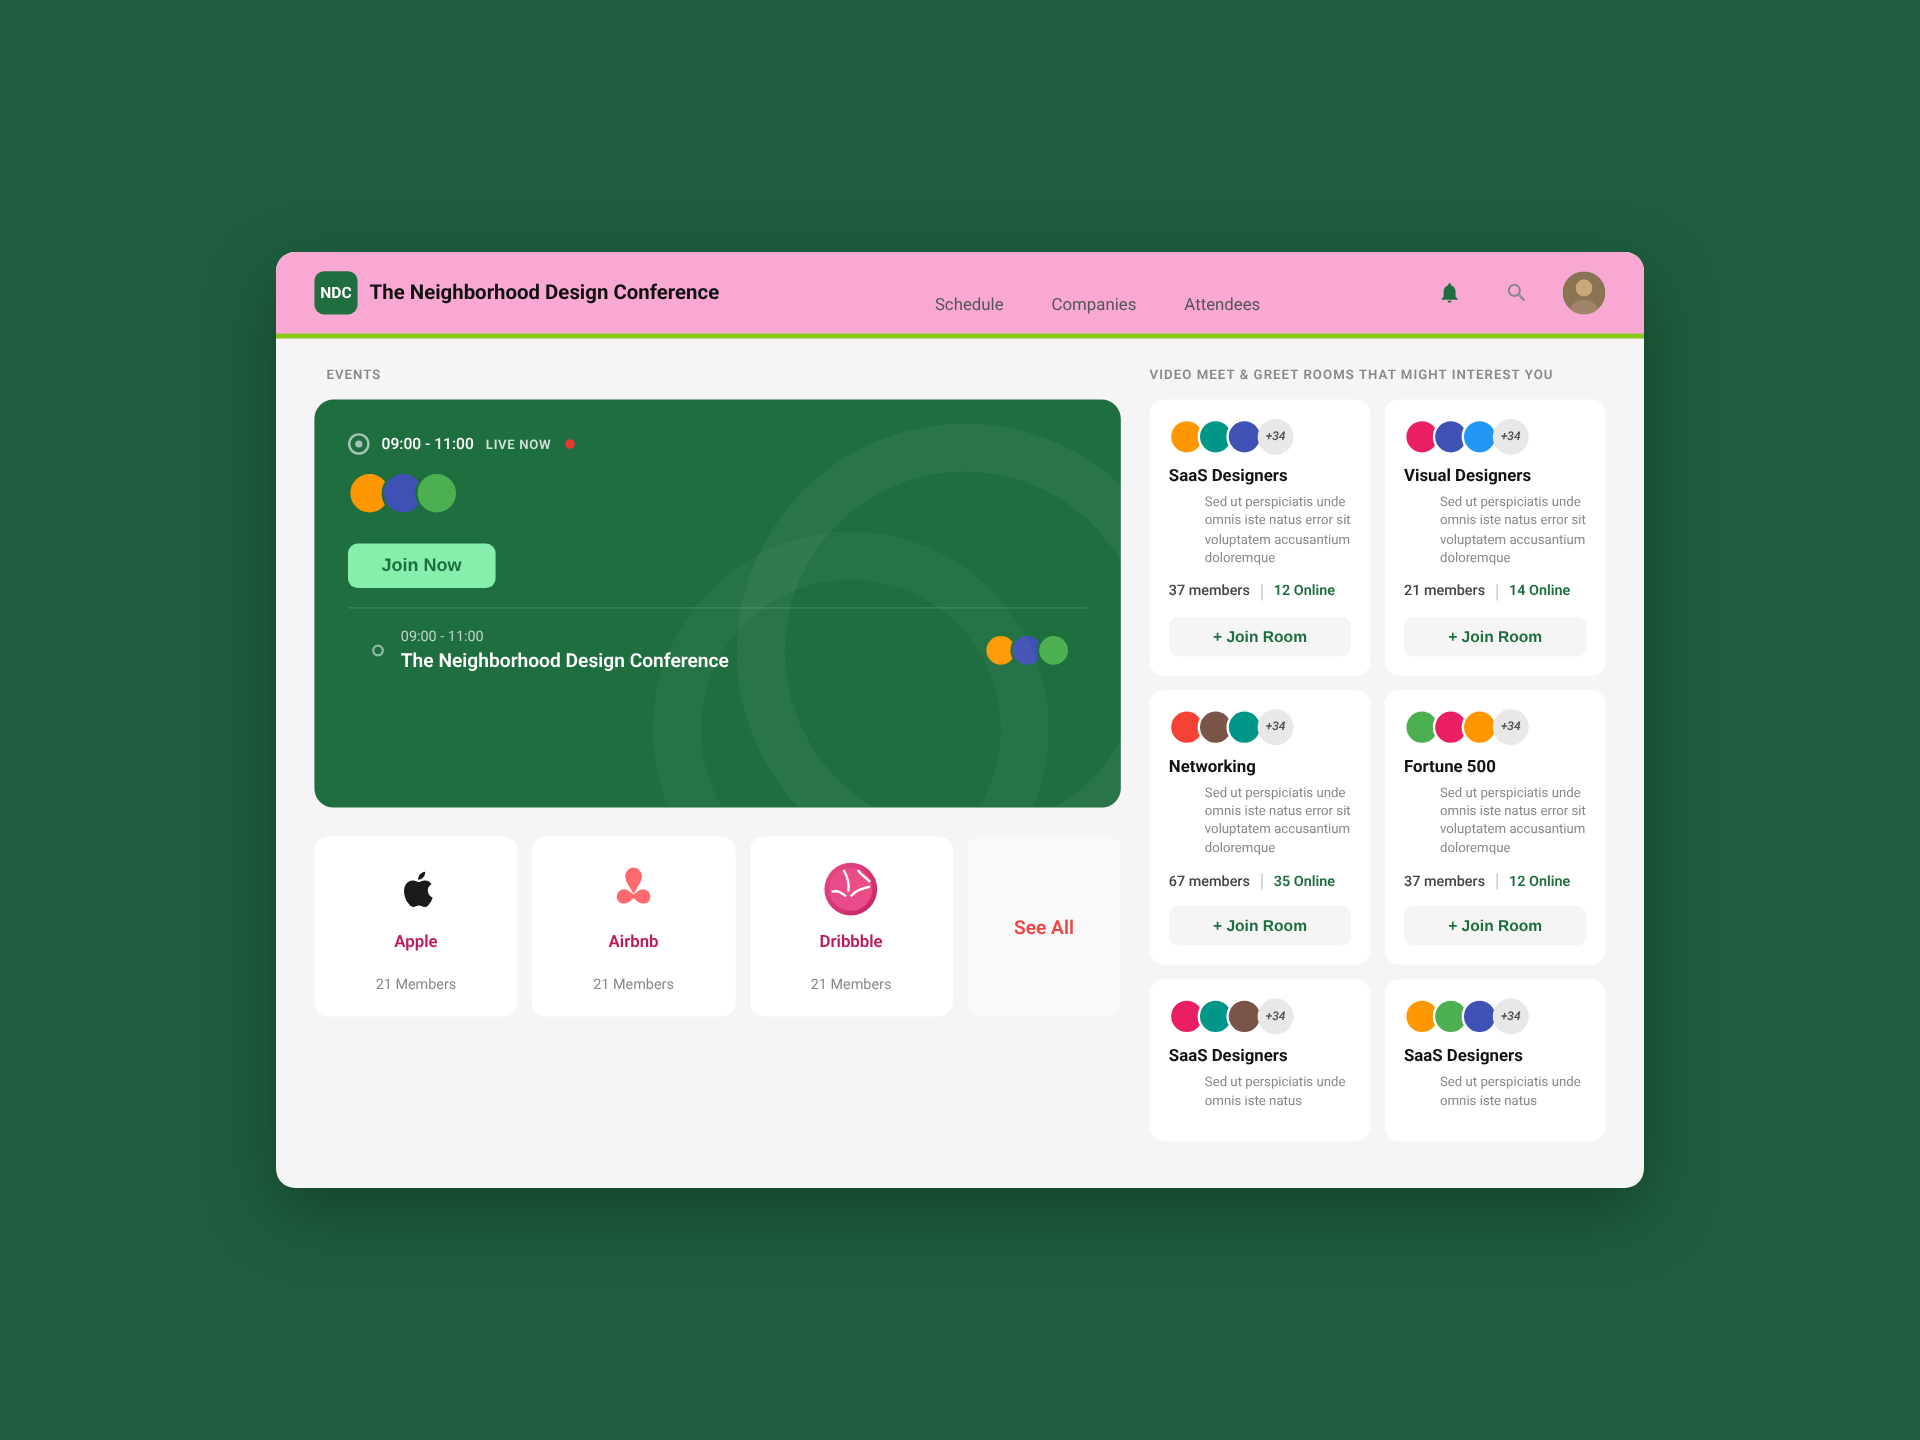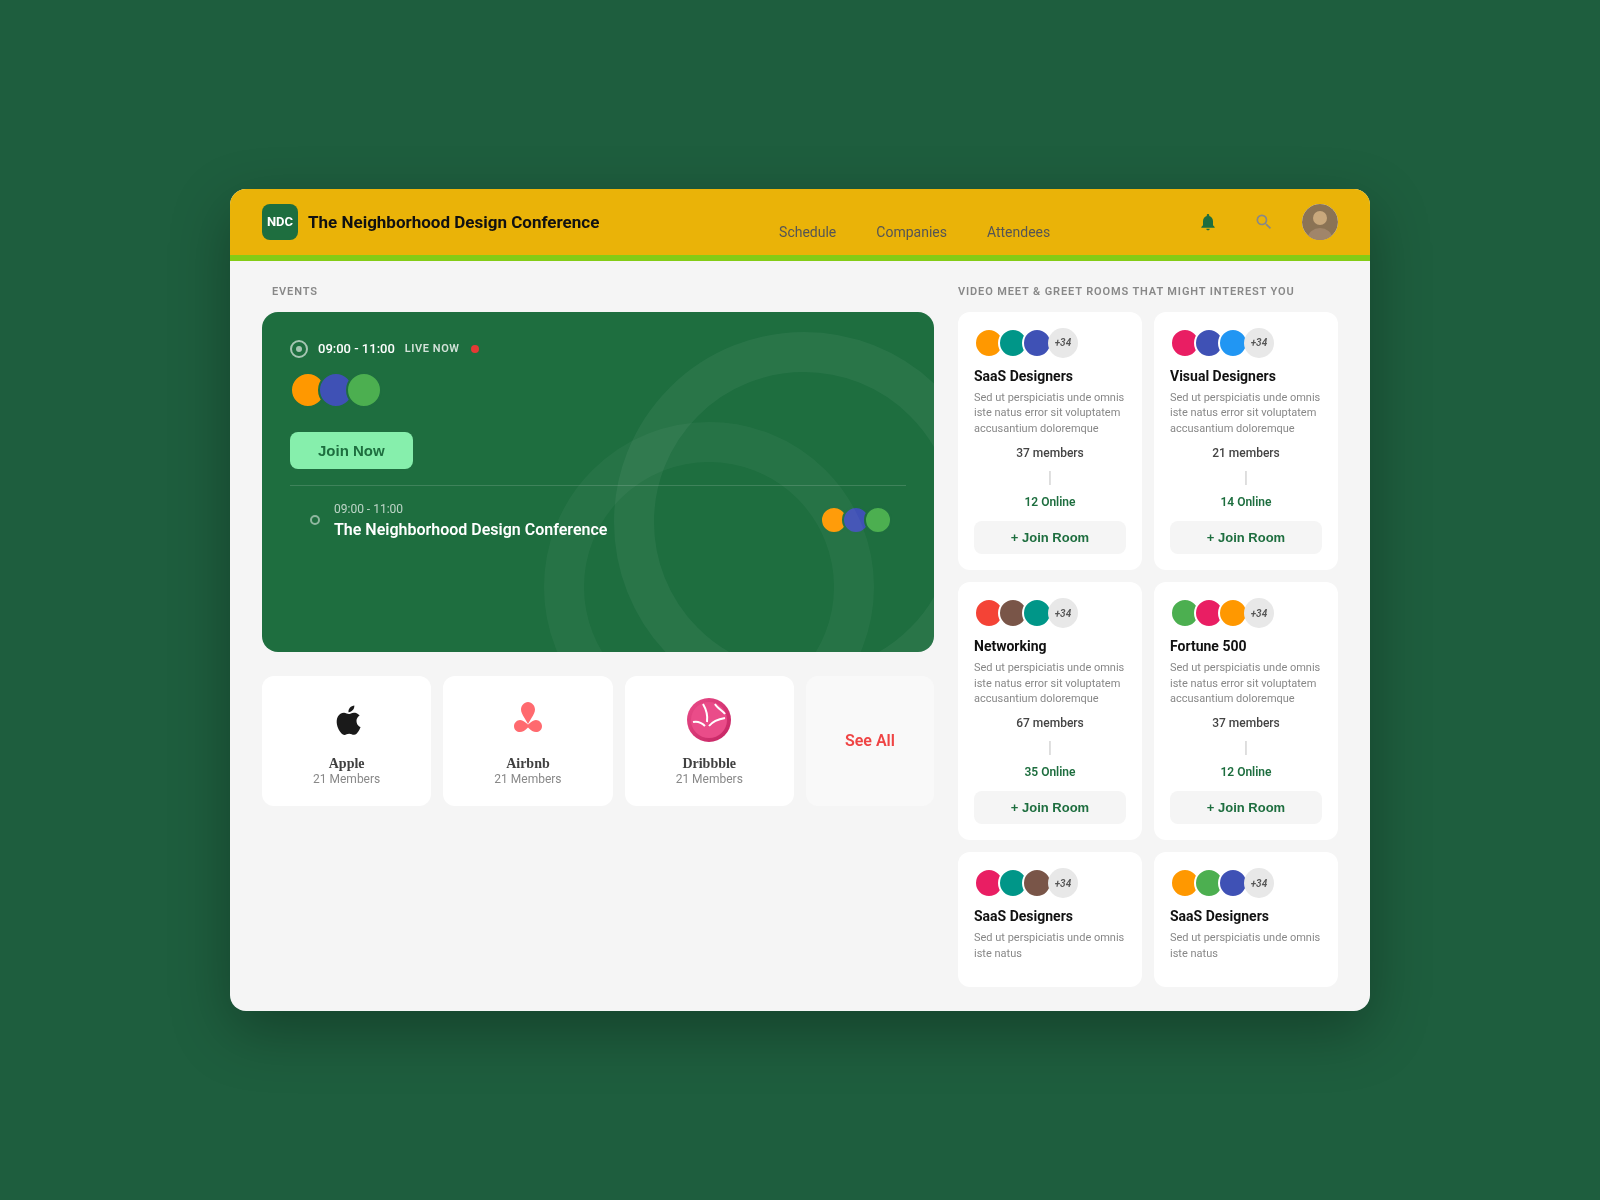--- a/index.html
+++ b/index.html
@@ -15,26 +15,26 @@
     .app-container {
       background: #f5f5f5;
       border-radius: 16px;
       width: 1140px;
       min-height: 780px;
       overflow: hidden;
       box-shadow: 0 20px 60px rgba(0,0,0,0.3);
     }
     
     .header {
-      background: #eab308;
+      background: #f9a8d4;
       display: flex;
       align-items: center;
       padding: 0 32px;
       height: 72px;
-      border-bottom: 6px solid #84cc16;
+      border-bottom: 4px solid #84cc16;
     }
     .logo-block {
       display: flex;
       align-items: center;
       gap: 10px;
       margin-right: 40px;
     }
     .logo-badge {
       background: #1e6e3f;
       color: #fff;
@@ -278,23 +278,22 @@
       height: 48px;
       margin: 0 auto 12px;
       display: flex;
       align-items: center;
       justify-content: center;
       font-size: 32px;
     }
     .company-name {
       font-size: 14px;
       font-weight: 600;
-      color: #404040;
-      margin-bottom: 0;
-      font-family: Liberation Serif, serif;
+      color: #be185d;
+      margin-bottom: 20px;
     }
     .company-members {
       font-size: 12px;
       color: #888;
     }
     .see-all-card {
       background: #f9f9f9;
       border-radius: 12px;
       padding: 20px 16px;
       text-align: center;
@@ -369,27 +368,27 @@
       font-size: 14px;
       font-weight: 700;
       color: #111;
       margin-bottom: 6px;
     }
     .room-desc {
       font-size: 11px;
       color: #888;
       line-height: 1.4;
       margin-bottom: 10px;
+      margin-left: 30px;
     }
     .room-stats {
       display: flex;
       align-items: center;
       gap: 8px;
       margin-bottom: 12px;
-      flex-direction: column;
     }
     .room-members-count {
       font-size: 12px;
       color: #444;
       font-weight: 500;
     }
     .room-online-count {
       font-size: 12px;
       color: #1e6e3f;
       font-weight: 600;

